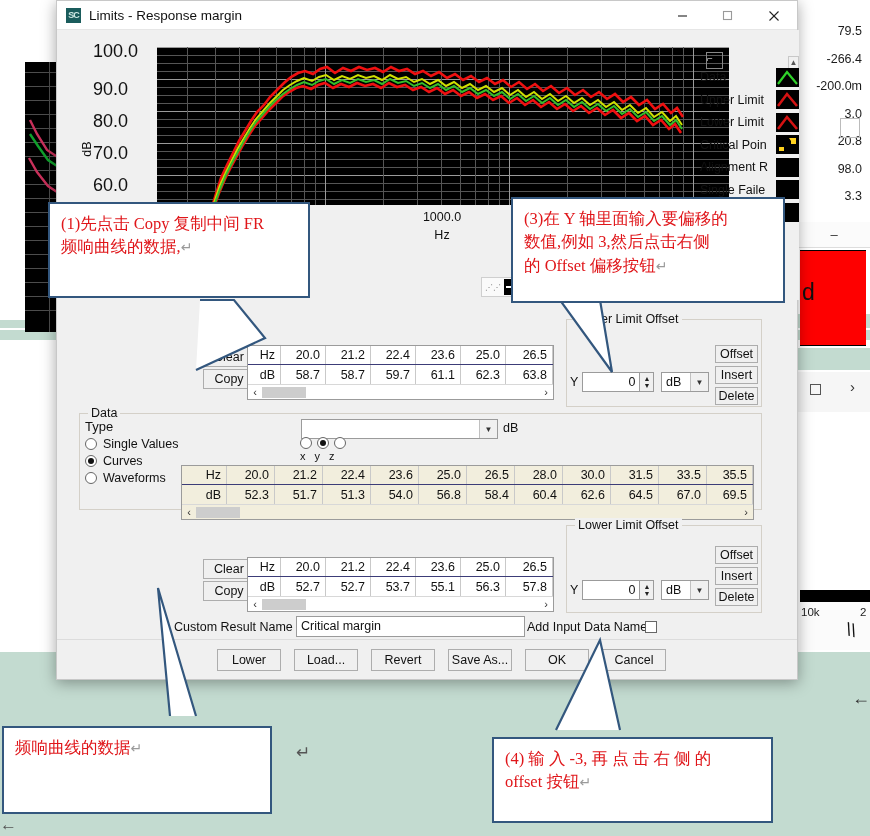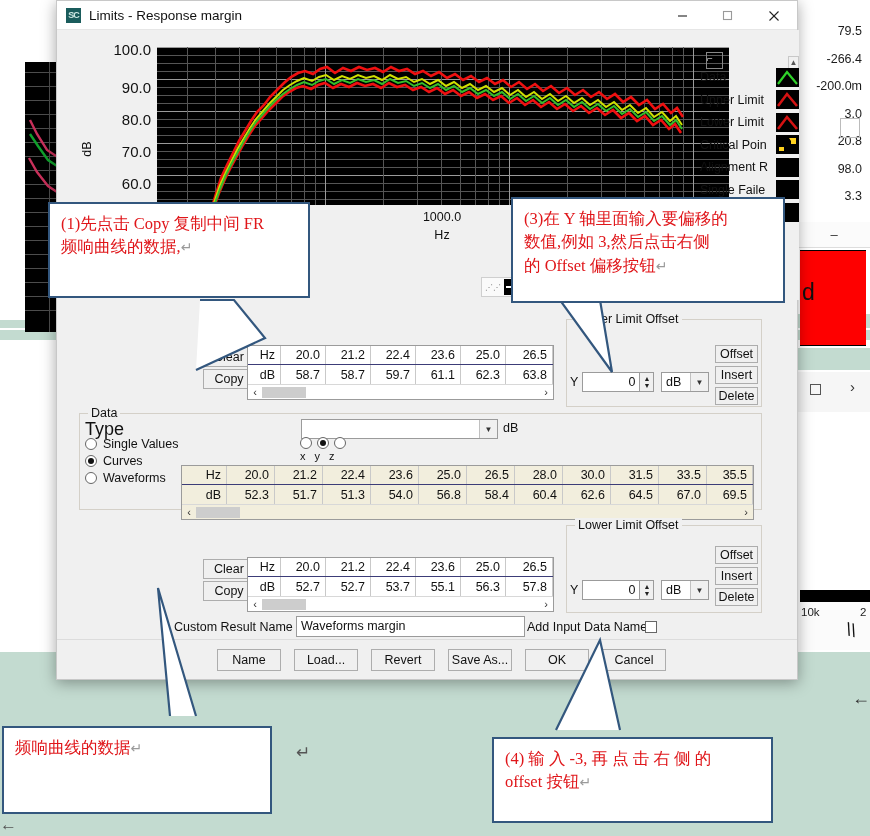--- a/index.html
+++ b/index.html
@@ -67,21 +67,21 @@
   .win-btn.close { width:47px; }
   .win-btn svg { display:block; }
 
   
   .graph-wrap { position:absolute; left:0; top:29px; width:742px; height:270px; background:#f0f0f0; }
   .ylabel {
     position:absolute; left:22px; top:112px; font-size:12.5px; color:#111;
     transform:rotate(-90deg); transform-origin:center;
   }
   .ytick {
-    position:absolute; right:0; font-size:15px; color:#111; text-align:right; width:58px;
+    position:absolute; right:0; font-size:18px; color:#111; text-align:left; width:58px;
   }
   .yticks { position:absolute; left:36px; top:0; width:58px; height:270px; }
   .plot {
     position:absolute; left:100px; top:17px; width:572px; height:158px;
     background:#000; overflow:hidden;
   }
   .plot .gh { position:absolute; left:0; width:100%; height:1px; background:#555; }
   .plot .gv { position:absolute; top:0; height:100%; width:1px; background:#555; }
   .plot .gvmaj { background:#9a9a9a; }
   .plot .ghmaj { background:#9a9a9a; }
@@ -462,21 +462,21 @@
   <div class="btn" style="position:absolute;left:658px;top:365px;width:43px;height:18px;">
     <span>Insert</span>
   </div>
   <div class="btn" style="position:absolute;left:658px;top:386px;width:43px;height:18px;">
     <span>Delete</span>
   </div>
 
   <div class="groupbox" style="left:22px;top:412px;width:683px;height:97px;">
     <span class="group-title">Data</span>
   </div>
-  <div style="position:absolute;left:28px;top:418px;font-size:18px;color:#111;">Type</div>
+  <div style="position:absolute;left:28px;top:418px;font-size:13px;color:#111;">Type</div>
 
   <div class="combo" style="position:absolute;left:244px;top:418px;width:197px;justify-content:flex-end;">
     <span>FR</span>
     <span class="arrowbox">▼</span>
   </div>
   <div style="position:absolute;left:446px;top:420px;font-size:12.5px;color:#111;">dB</div>
 
   <div style="position:absolute;left:28px;top:434px;">
     <div class="radio-row">
       <span class="radio"></span>
@@ -593,27 +593,27 @@
     <span>Offset</span>
   </div>
   <div class="btn" style="position:absolute;left:658px;top:566px;width:43px;height:18px;">
     <span>Insert</span>
   </div>
   <div class="btn" style="position:absolute;left:658px;top:587px;width:43px;height:18px;">
     <span>Delete</span>
   </div>
 
   <div style="position:absolute;left:117px;top:619px;font-size:12.5px;color:#111;">Custom Result Name</div>
-  <div style="position:absolute;left:239px;top:615px;width:229px;height:21px;background:#fff;border:1px solid #9b9b9b;font-size:12.5px;color:#111;padding-left:4px;line-height:19px;">Waveforms margin</div>
+  <div style="position:absolute;left:239px;top:615px;width:229px;height:21px;background:#fff;border:1px solid #9b9b9b;font-size:12.5px;color:#111;padding-left:4px;line-height:19px;">Critical margin</div>
   <div style="position:absolute;left:470px;top:619px;font-size:12.5px;color:#111;">Add Input Data Name</div>
   <span class="checkbox" style="position:absolute;left:588px;top:620px;"></span>
 
   <div class="bottombar">
     <div class="btn">
-        <span>Name</span>
+        <span>Lower</span>
       </div>
     <div class="btn">
         <span>Load...</span>
       </div>
     <div class="btn">
         <span>Revert</span>
       </div>
     <div class="btn">
         <span>Save As...</span>
       </div>

